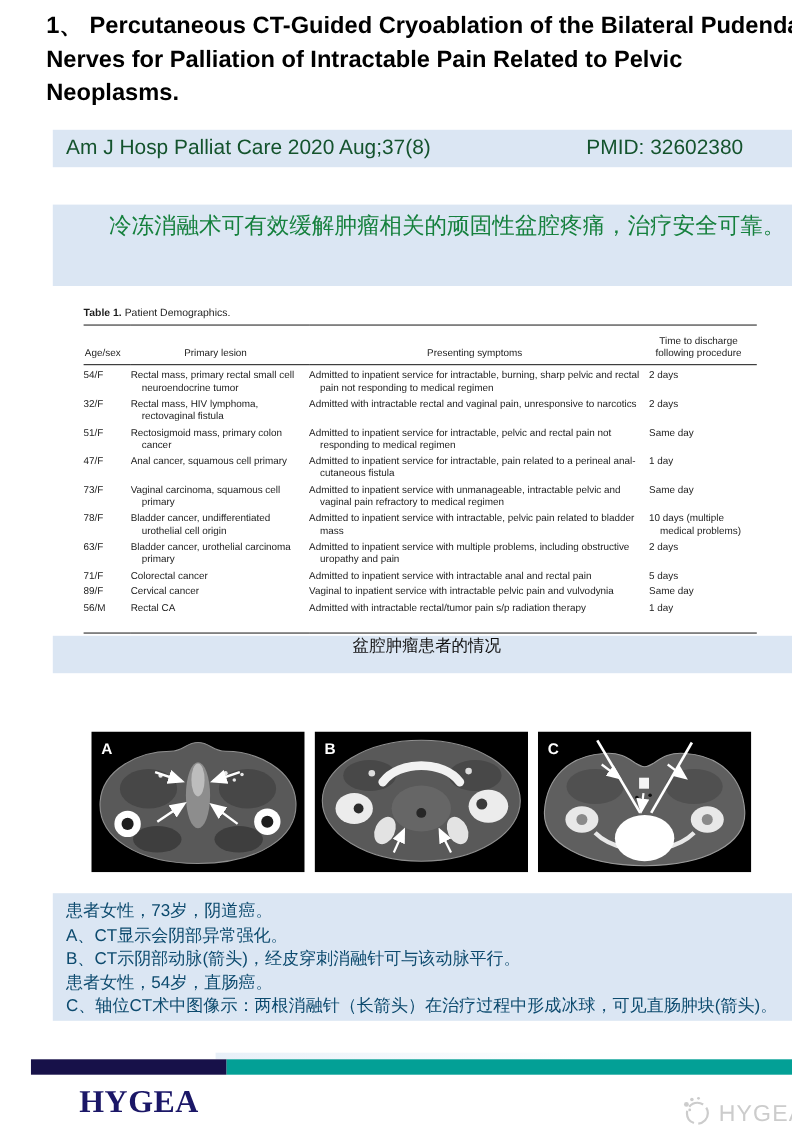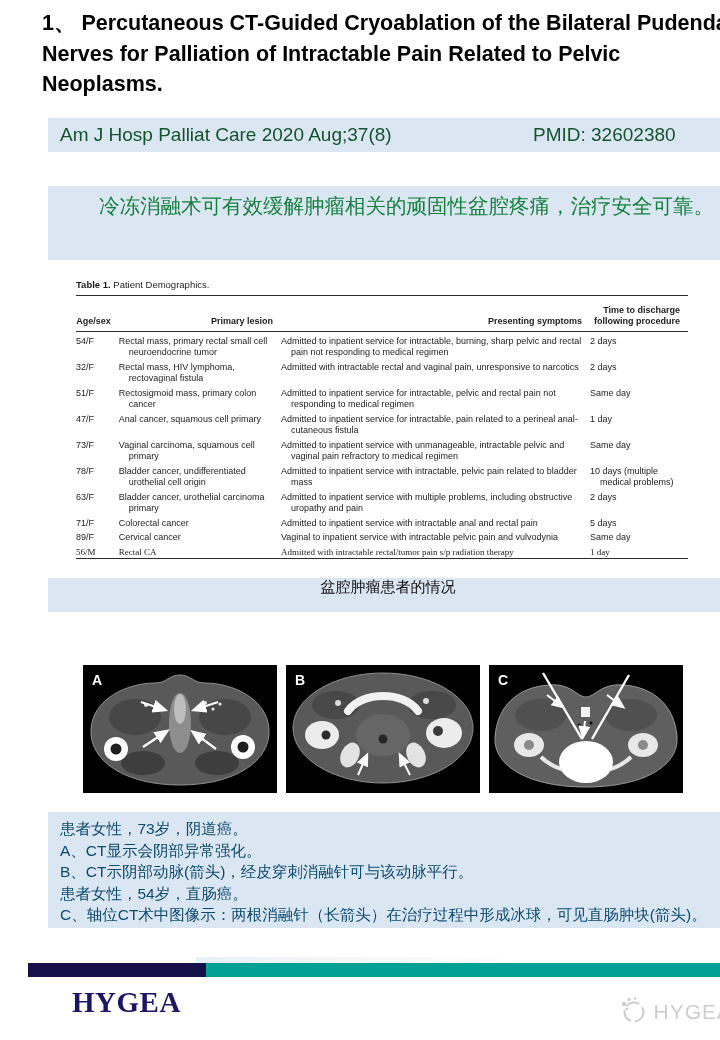--- a/index.html
+++ b/index.html
@@ -33,32 +33,32 @@
     position:absolute; top:279px; left:48px; width:612px; background:#fff;
     font-size:9px; color:#1c1c1c;
   }
   .table-title { font-size:9.5px; margin-bottom:5px; }
   .table-title b { font-weight:700; }
   table.demo {
     width:100%; border-collapse:collapse;
     border-top:1.4px solid #2b2b2b; border-bottom:1.4px solid #2b2b2b;
   }
   table.demo thead th {
-    font-weight:700; text-align:right; vertical-align:bottom;
+    font-weight:400; text-align:center; vertical-align:bottom;
     border-bottom:1px solid #2b2b2b;
     padding:9px 8px 3px 0; line-height:1.25; font-size:9px;
   }
   table.demo td {
     vertical-align:top; text-align:left;
     padding:1.5px 8px 1.5px 10px; text-indent:-10px; line-height:1.28;
   }
   table.demo td.c0 { padding-left:0; text-indent:0; }
   .c0 { width:7%; } .c1 { width:26.5%; } .c2 { width:50.5%; } .c3 { width:16%; }
   table.demo tr:first-child td { padding-top:4px; }
-  table.demo tr:last-child td { padding-bottom:0;font-family:Liberation Serif, serif; }
+  table.demo tr:last-child td { padding-bottom:17px; }
   
   .caption-bar {
     position:absolute; top:578px; left:20px; width:680px; height:34px;
     background:#dbe6f3; display:flex; justify-content:center;
     font-size:15px; color:#111;
   }
   
   .ct-row { position:absolute; top:665px; left:55px; width:600px; display:flex; gap:9px; }
   .ct-panel { width:194px; height:128px; }
   .ct-panel svg { display:block; width:100%; height:100%; }

